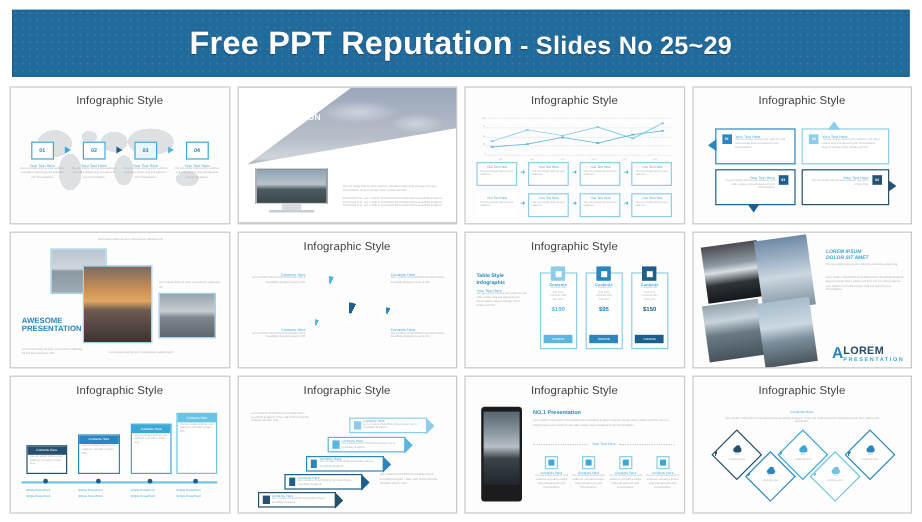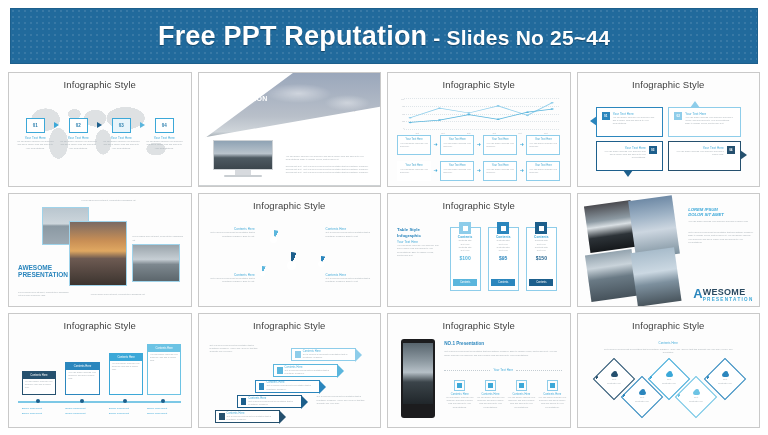--- a/index.html
+++ b/index.html
@@ -195,21 +195,21 @@
   .cloud:before{content:"";position:absolute;left:1px;top:-1.6px;width:3px;height:3px;border-radius:50%;background:inherit;}
   .cloud:after{content:"";position:absolute;right:1px;top:-2.2px;width:3.6px;height:3.6px;border-radius:50%;background:inherit;}
 </style>
 </head>
 <body>
 
 <div class="page">
 
   <div class="banner">
     <div class="banner-text">
-      <span class="big">Free PPT Reputation</span><span class="small"> - </span><span class="small">Slides No 25~44</span>
+      <span class="big">Free PPT Reputation</span><span class="small"> - </span><span class="small">Slides No 25~29</span>
     </div>
   </div>
 
   <div class="grid">
 
     <div class="slide">
       <div class="slide-inner">
         <div class="map"></div>
         <div class="title">Infographic Style</div>
         <div class="steps">
@@ -532,21 +532,21 @@
           <div style="font-size:4.2px;color:#3ca8d8;font-weight:700;font-style:italic;line-height:1.25">
             <span>LOREM IPSUM</span><br>
             <span>DOLOR SIT AMET</span>
           </div>
           <div class="tinier" style="margin-top:2px">You can simply impress your audience and add a unique zing.</div>
           <div class="tinier" style="margin-top:8px">Get a modern PowerPoint Presentation that is beautifully designed. Easy to change colors, photos and Text. You can simply impress your audience and add a unique zing and appeal to your Presentations.</div>
         </div>
         <div class="awbig">
           <div class="A">A</div>
           <div>
-            <div class="W">WESOME</div>
+            <div class="W">LOREM</div>
             <div class="P">PRESENTATION</div>
           </div>
         </div>
       </div>
     </div>
 
     <div class="slide">
       <div class="slide-inner">
         <div class="title">Infographic Style</div>
         <div class="tbar" style="top:77%"></div>

